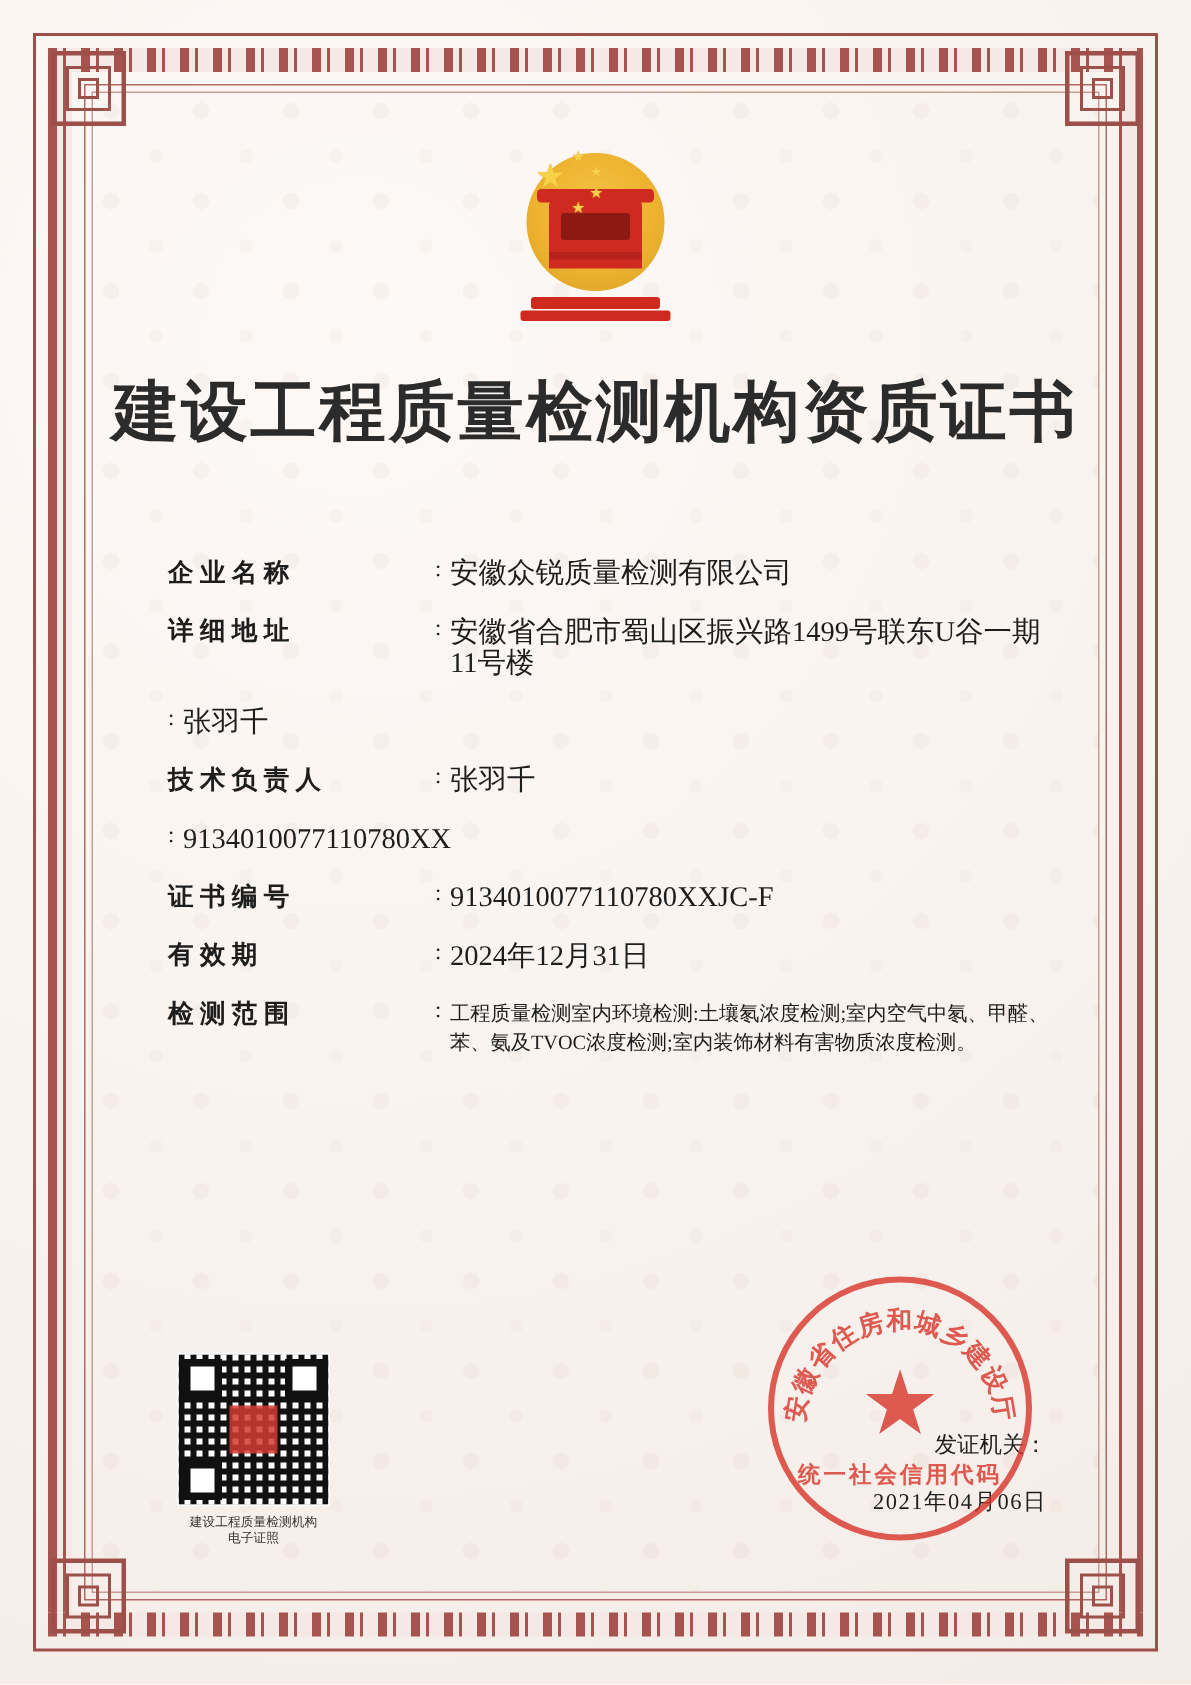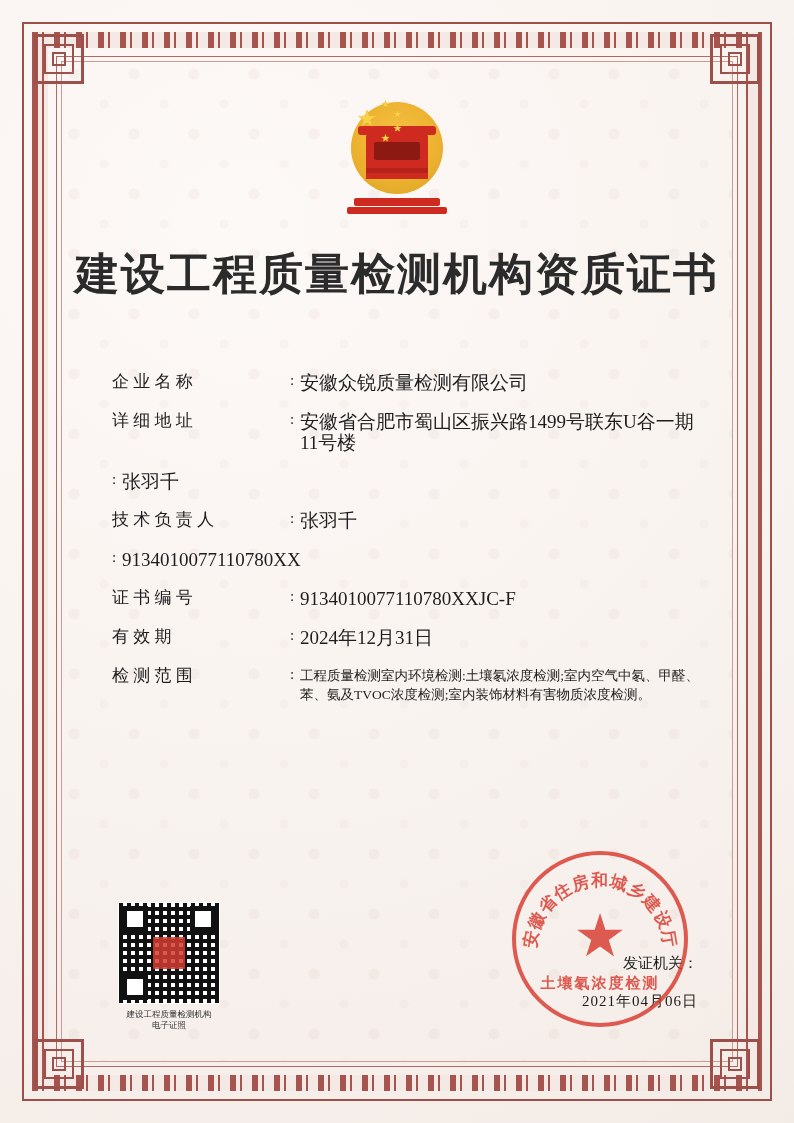--- a/index.html
+++ b/index.html
@@ -130,21 +130,21 @@
   }
   .row{
     display:flex;
     align-items:flex-start;
     margin-bottom:16px;
   }
   .label{
     width:178px;
     flex:0 0 178px;
     font-size:17px;
-    font-weight:normal;
+    font-weight:bold;
     color:#1d1d1d;
     letter-spacing:0px;
     white-space:nowrap;
   }
   .label.spread{
     display:flex;
     justify-content:space-between;
   }
   .colon{
     flex:0 0 10px;
@@ -331,16 +331,16 @@
   <div class="seal">
     <svg class="seal-arc" viewBox="0 0 168 168">
       <defs>
         <path id="arcPath" d="M 20 95 A 64 64 0 1 1 148 95"></path>
       </defs>
       <text>
         <textPath href="#arcPath" startOffset="50%" text-anchor="middle">安徽省住房和城乡建设厅</textPath>
       </text>
     </svg>
     <span class="seal-star">★</span>
-    <div class="seal-sub">土壤氡浓度检测</div>
+    <div class="seal-sub">统一社会信用代码</div>
   </div>
 
 </div>
 
 </body></html>

